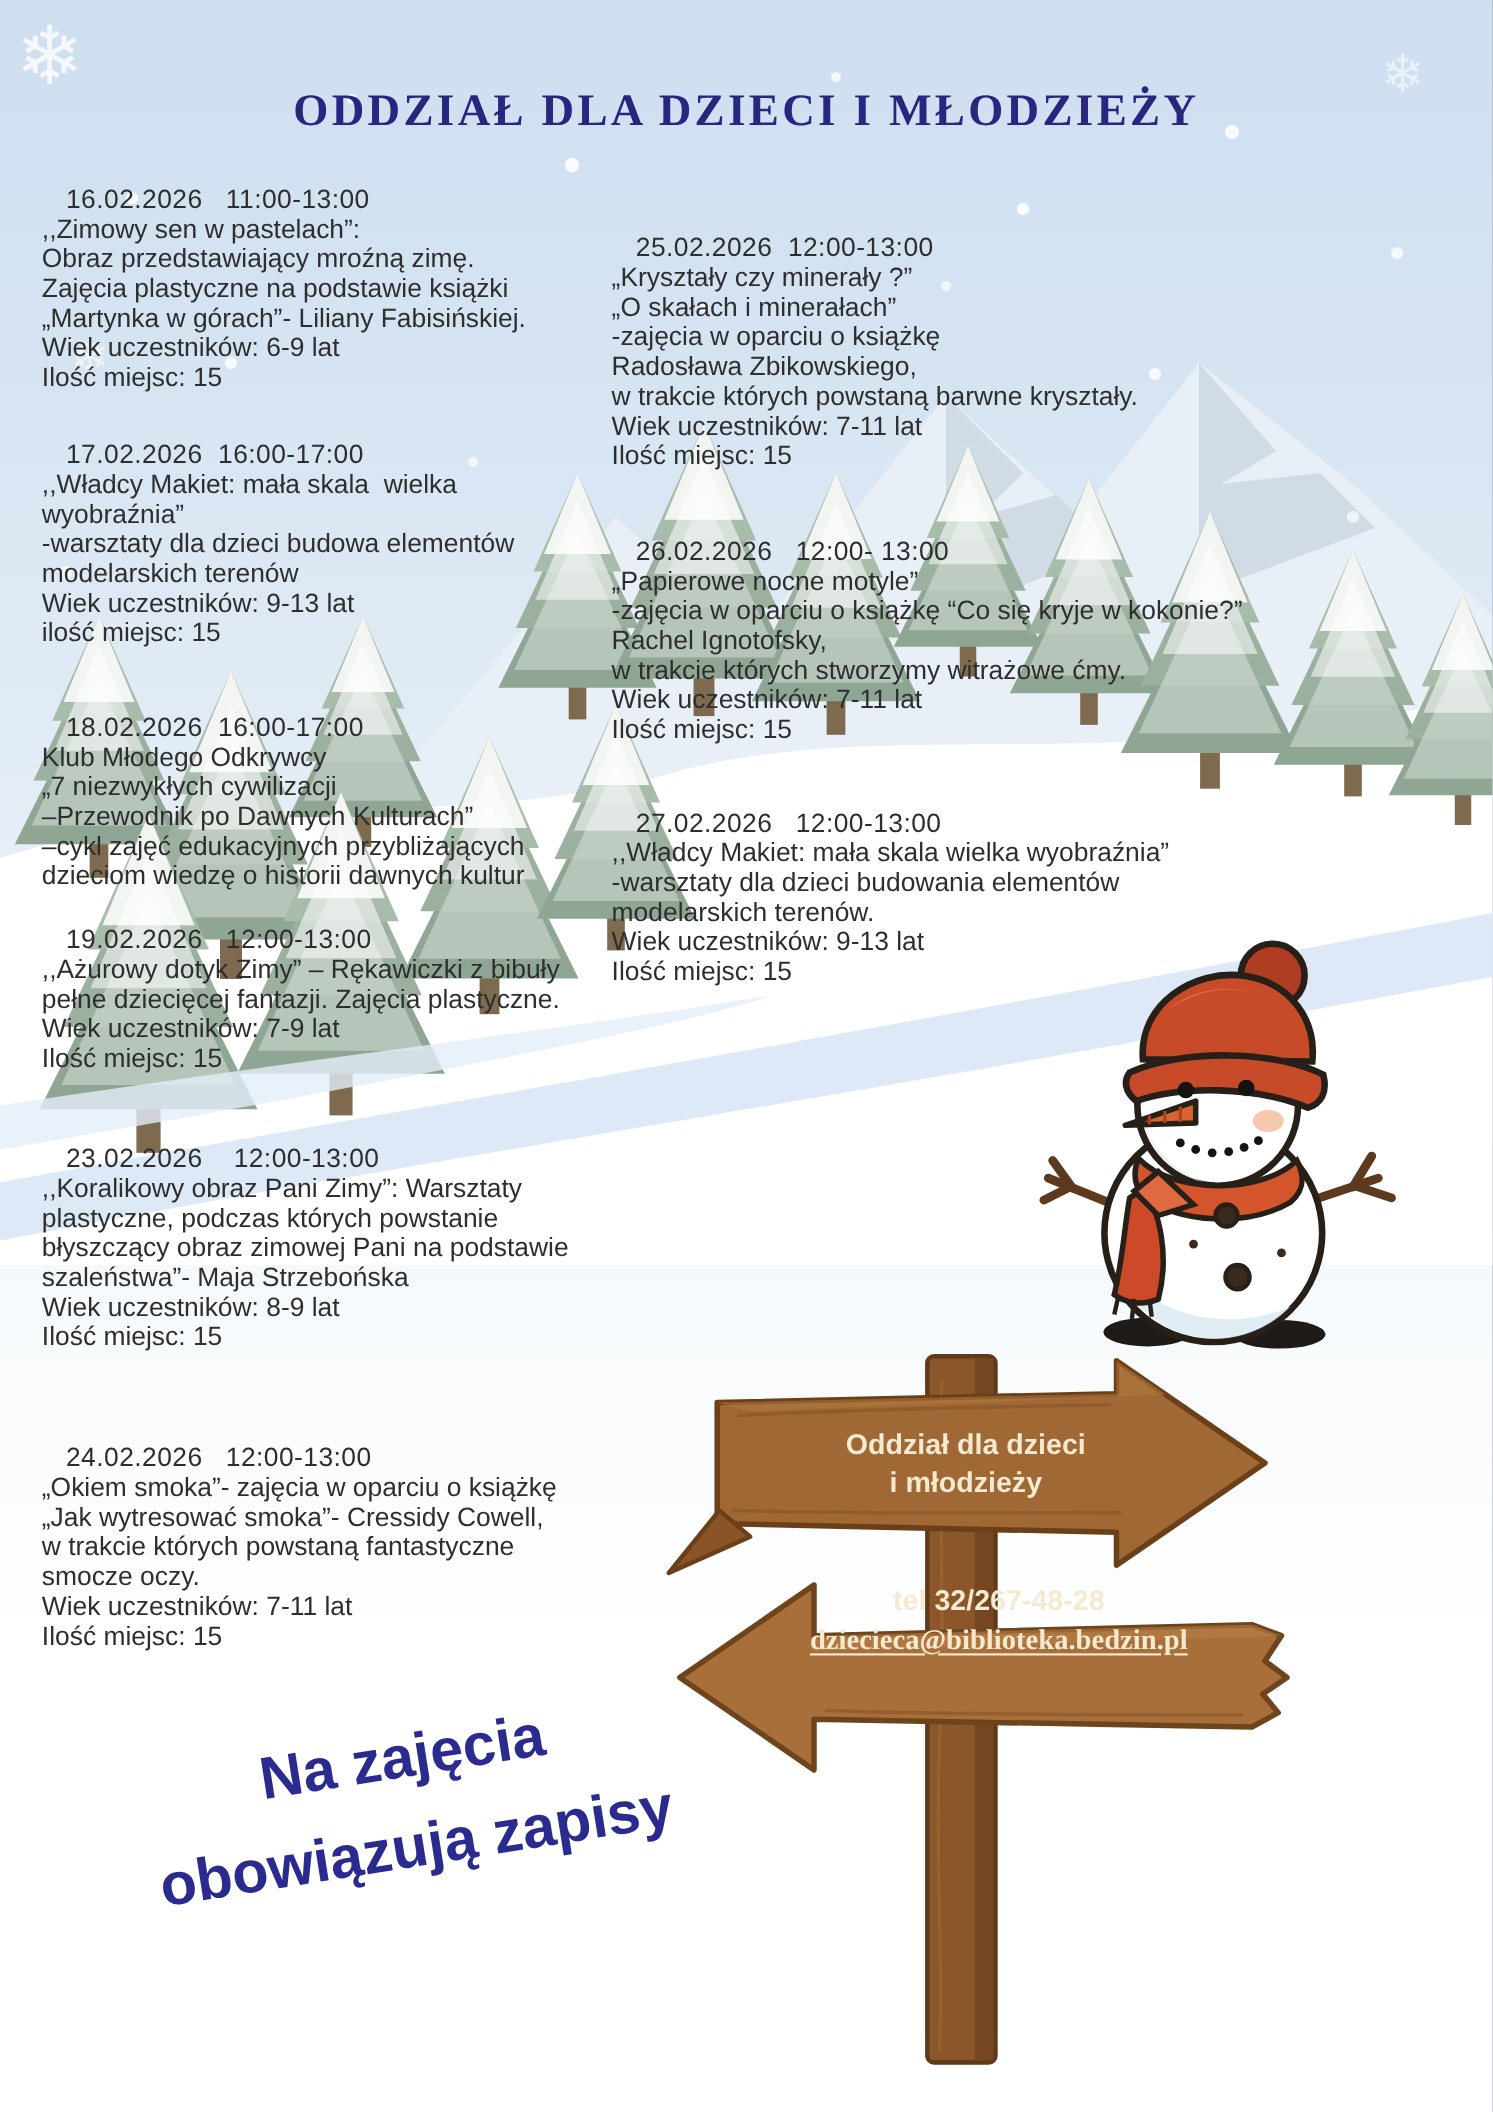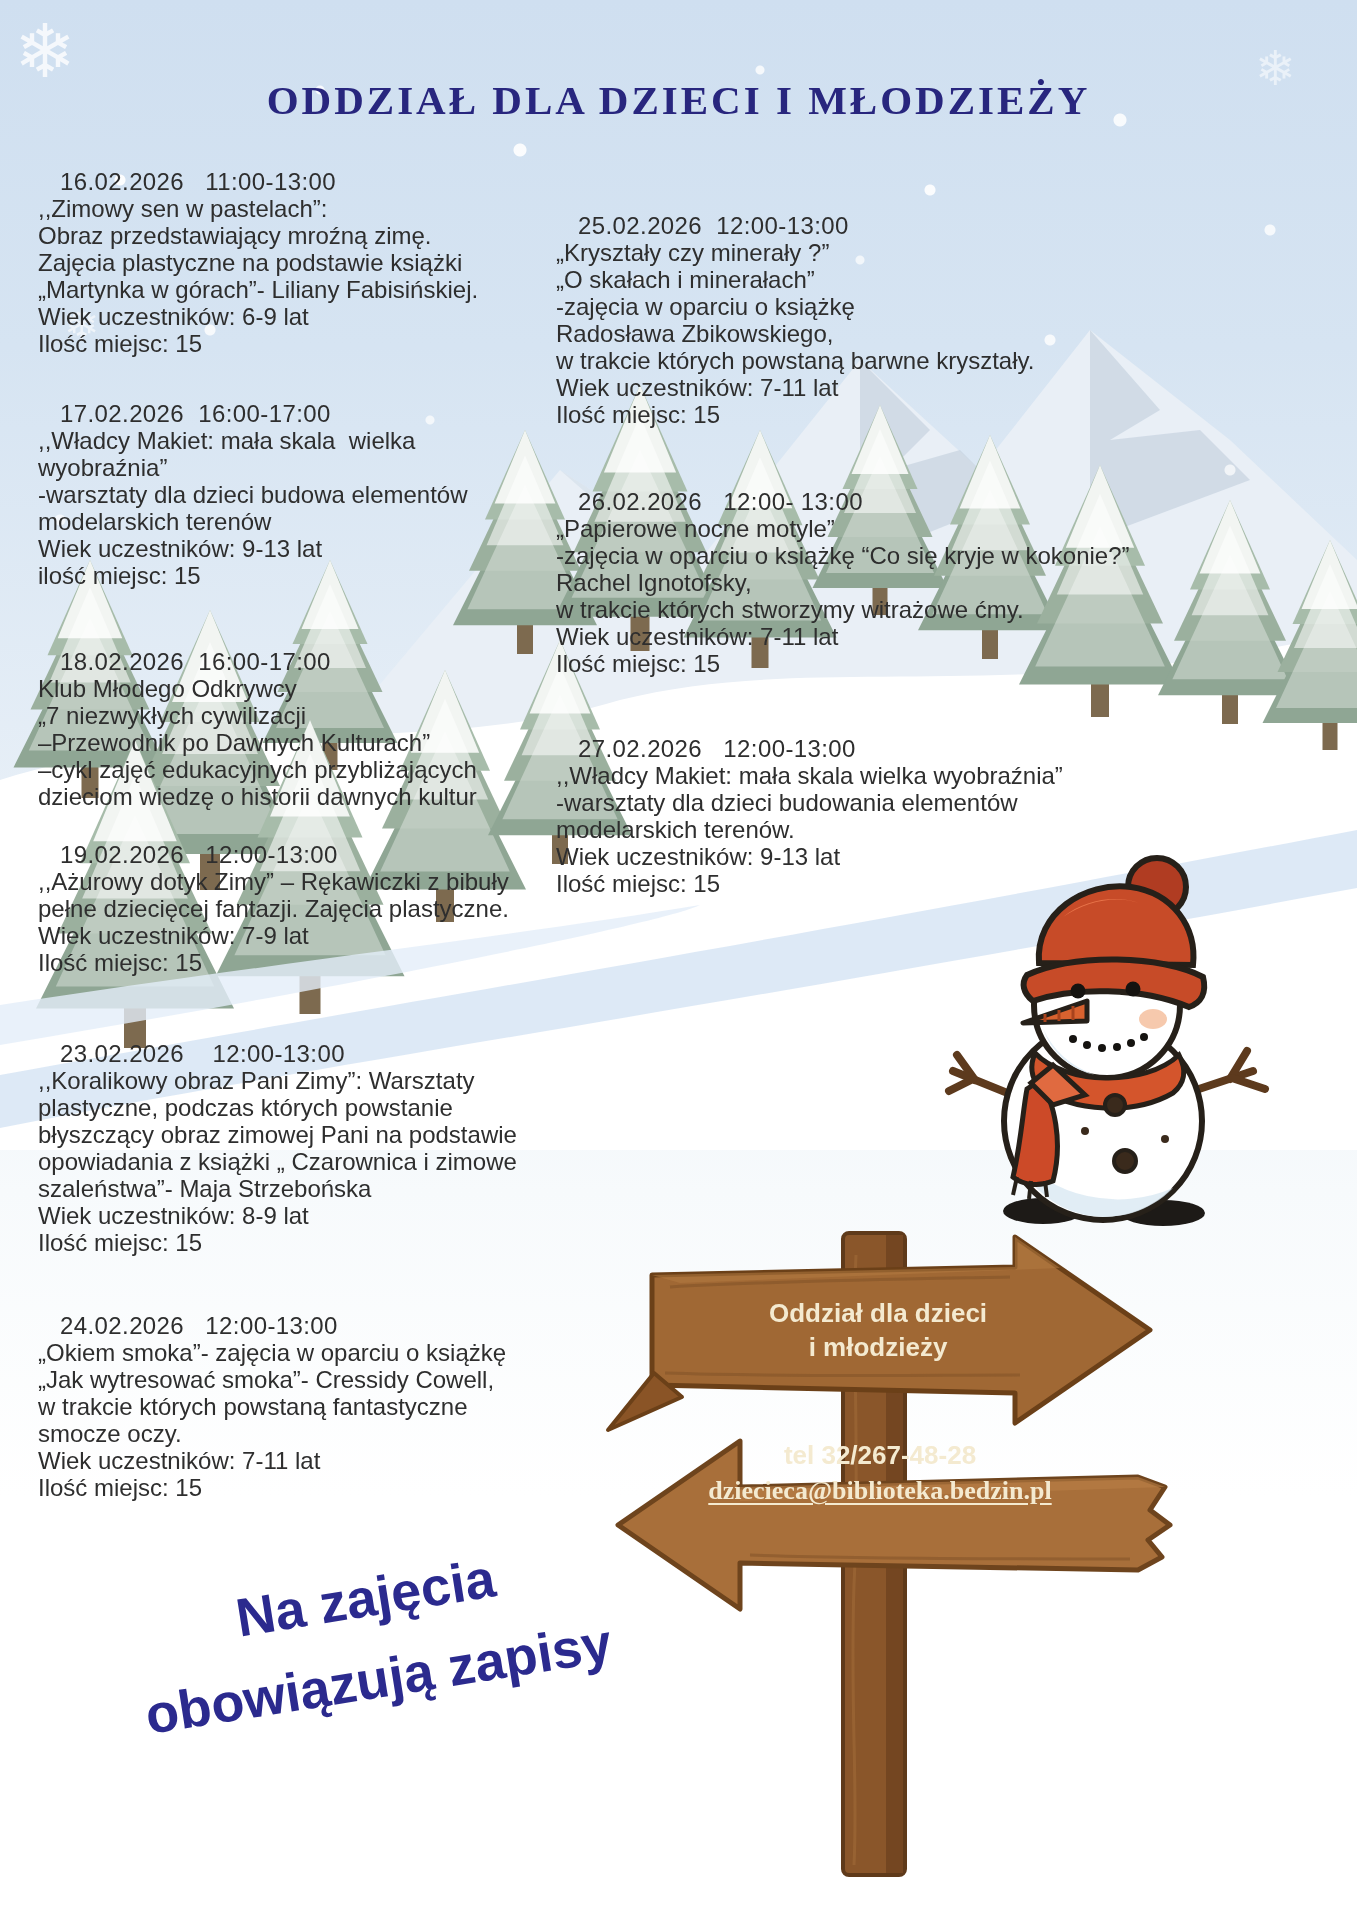--- a/index.html
+++ b/index.html
@@ -43,21 +43,21 @@
   .col-right{left:556px;}
   .event{position:absolute;color:#2e2e2e;font-weight:400;font-size:24px;line-height:27px;}
   .event-date,.event-line{white-space:pre;}
   .event-date{padding-left:22px;letter-spacing:.4px;}
 
   .snowman{position:absolute;left:935px;top:843px;z-index:2;}
   .signpost{position:absolute;left:590px;top:1225px;z-index:1;}
 
   .sign-label{position:absolute;z-index:3;text-align:center;color:#f4ead0;font-weight:700;}
   .sign1{left:648px;top:1296px;width:460px;font-size:26px;line-height:34px;}
-  .sign2{left:610px;top:1437px;width:540px;font-size:26px;line-height:36px;}
+  .sign2{left:638px;top:1437px;width:540px;font-size:26px;line-height:36px;}
   .sign2 .email{text-decoration:underline;text-underline-offset:4px;font-family:Liberation Serif, serif;}
 
   .footer-note{
     position:absolute;left:52px;top:1556px;width:640px;z-index:3;text-align:center;
     transform:rotate(-9deg);color:#2b2a8e;font-weight:700;font-size:54px;line-height:82px;
   }
 </style>
 </head>
 <body>
 
@@ -143,21 +143,20 @@
         <div class="event-line">,,Ażurowy dotyk Zimy” – Rękawiczki z bibuły</div>
         <div class="event-line">pełne dziecięcej fantazji. Zajęcia plastyczne.</div>
         <div class="event-line">Wiek uczestników: 7-9 lat</div>
         <div class="event-line">Ilość miejsc: 15</div>
       </div>
       <div class="event" style="top: 1040px;">
         <div class="event-date">23.02.2026    12:00-13:00</div>
         <div class="event-line">,,Koralikowy obraz Pani Zimy”: Warsztaty</div>
         <div class="event-line">plastyczne, podczas których powstanie</div>
         <div class="event-line">błyszczący obraz zimowej Pani na podstawie</div>
-        <div class="event-line">opowiadania z książki „ Czarownica i zimowe</div>
         <div class="event-line">szaleństwa”- Maja Strzebońska</div>
         <div class="event-line">Wiek uczestników: 8-9 lat</div>
         <div class="event-line">Ilość miejsc: 15</div>
       </div>
       <div class="event" style="top: 1312px;">
         <div class="event-date">24.02.2026   12:00-13:00</div>
         <div class="event-line">„Okiem smoka”- zajęcia w oparciu o książkę</div>
         <div class="event-line">„Jak wytresować smoka”- Cressidy Cowell,</div>
         <div class="event-line">w trakcie których powstaną fantastyczne</div>
         <div class="event-line">smocze oczy.</div>

